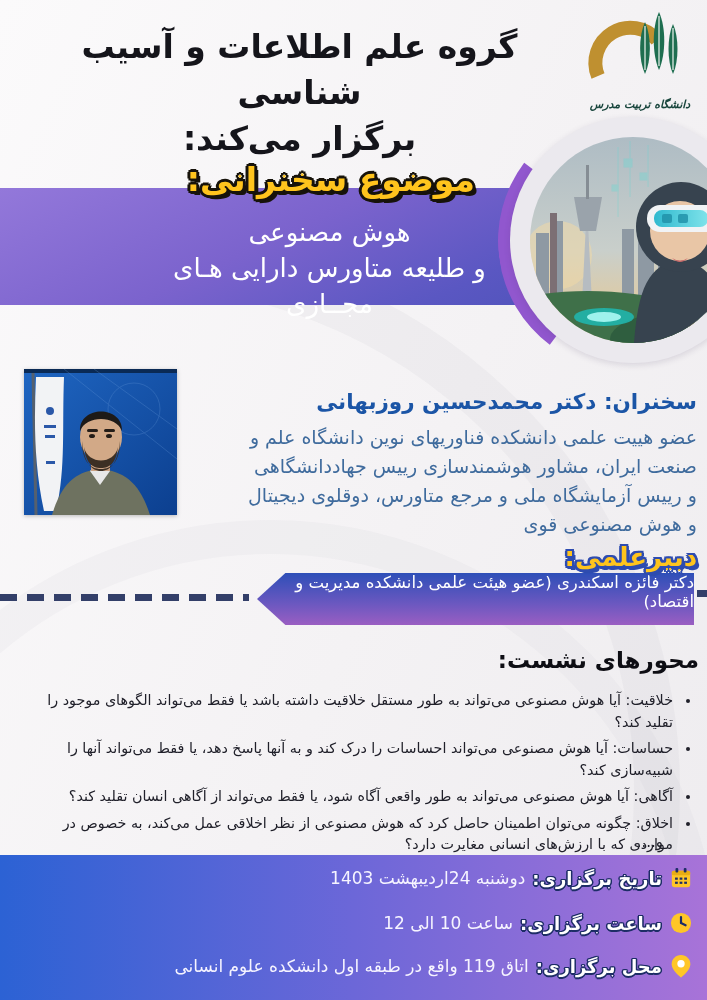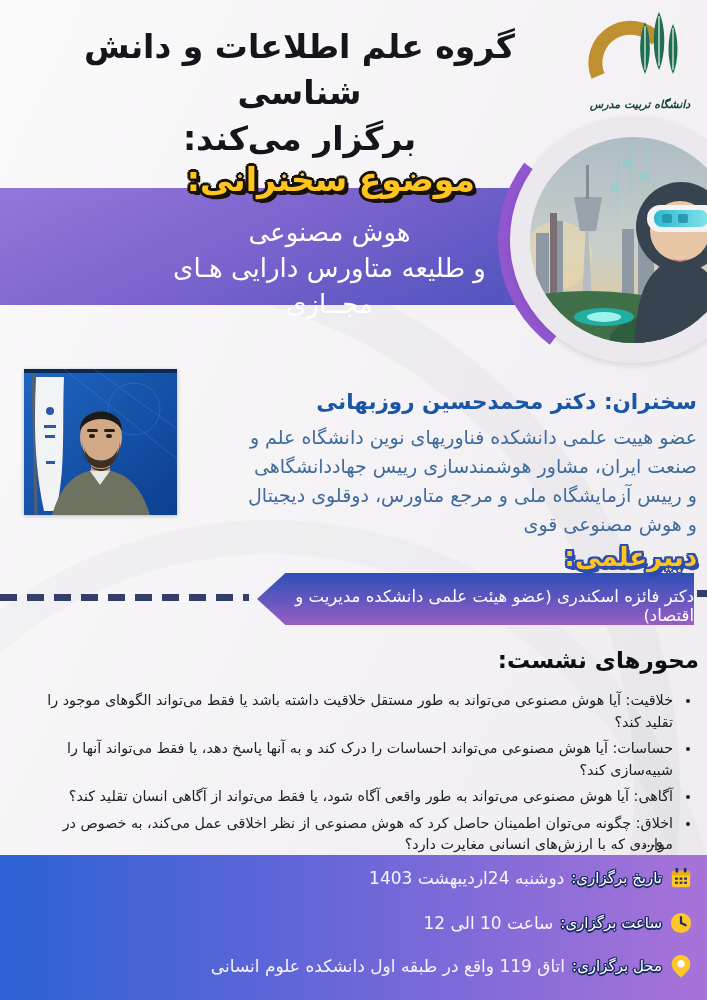--- a/index.html
+++ b/index.html
@@ -48,42 +48,42 @@
     color:#3f6b9d;font-size:19px;line-height:29px;}
 
   
   .secretary-label{position:absolute;top:542px;right:10px;z-index:6;font-size:26px;font-weight:bold;
     color:#ffc41d;
     text-shadow:2.5px 0 #2e4cb0,-2.5px 0 #2e4cb0,0 2.5px #2e4cb0,0 -2.5px #2e4cb0,
       2px 2px #2e4cb0,-2px 2px #2e4cb0,2px -2px #2e4cb0,-2px -2px #2e4cb0,3.5px 3.5px 0 #2e4cb0;}
   .secretary-banner{position:absolute;top:573px;right:13px;width:437px;height:52px;z-index:5;
     background:linear-gradient(180deg,#2e4fb8 0%,#6c58c0 60%,#9a5ec2 100%);
     clip-path:polygon(100% 0%,6.5% 0%,0% 50%,6.5% 100%,100% 100%);
-    display:flex;align-items:flex-end;justify-content:center;
+    display:flex;align-items:flex-start;justify-content:center;
     color:#ffffff;font-size:16.5px;}
   .dash-line{position:absolute;top:594px;left:0;width:249px;height:7px;z-index:4;
     background:repeating-linear-gradient(to right,#333f69 0 17px,transparent 17px 27px);}
   .dash-right{position:absolute;top:590px;right:0;width:10px;height:7px;background:#333f69;z-index:4;}
 
   
   .agenda-heading{position:absolute;top:647px;right:8px;z-index:5;
     color:#0e0e14;font-weight:bold;font-size:23px;}
   .agenda-list{position:absolute;top:690px;right:14px;width:682px;z-index:5;
     margin:0;padding:0 18px 0 4px;list-style:disc outside;
     color:#20202a;font-size:14.3px;line-height:21.5px;}
   .agenda-list li{margin-bottom:5px;padding-right:2px;}
   .agenda-more{position:absolute;top:833px;right:44px;z-index:5;color:#20202a;font-size:15px;}
 
   
   .footer{position:absolute;top:855px;right:0;width:707px;height:145px;z-index:6;
     background:linear-gradient(90deg,#2c62d4 0%,#6c67d8 50%,#a873d8 100%);}
   .f-row{position:absolute;right:14px;display:flex;align-items:center;gap:7px;direction:rtl;}
   .f-row.r1{top:11px;} .f-row.r2{top:56px;} .f-row.r3{top:99px;}
   .f-icon{width:24px;height:24px;display:inline-flex;align-items:center;justify-content:center;}
-  .f-label{color:#ffffff;font-weight:normal;font-size:15px;
+  .f-label{color:#ffffff;font-weight:bold;font-size:18px;
     text-shadow:1.5px 0 #1d2d66,-1.5px 0 #1d2d66,0 1.5px #1d2d66,0 -1.5px #1d2d66,
       1px 1px #1d2d66,-1px 1px #1d2d66,1px -1px #1d2d66,-1px -1px #1d2d66;}
   .f-value{color:#f6f4ff;font-size:17px;}
 </style>
 </head>
 <body>
 
 <div class="poster">
 
   <div class="swirl s1"></div>
@@ -104,21 +104,21 @@
         <g transform="translate(88,18)">
           <path d="M0,50 C-6,37 -6,13 0,0 C6,13 6,37 0,50 Z"></path>
           <line x1="0" y1="4" x2="0" y2="46" stroke="#eef5f0" stroke-width="1.2"></line>
         </g>
       </g>
     </svg>
     <div class="logo-caption">دانشگاه تربیت مدرس</div>
   </div>
 
   <div class="hdr-title">
-    <div>گروه علم اطلاعات و دانش شناسی</div>
+    <div>گروه علم اطلاعات و آسیب شناسی</div>
     <div>برگزار می‌کند:</div>
   </div>
 
   <div class="topic-box"></div>
   <div class="topic-label">موضوع سخنرانی:</div>
   <div class="topic-lines">
     <div>هوش مصنوعی</div>
     <div>و طلیعه متاورس دارایی هـای مجــازی</div>
   </div>
 

